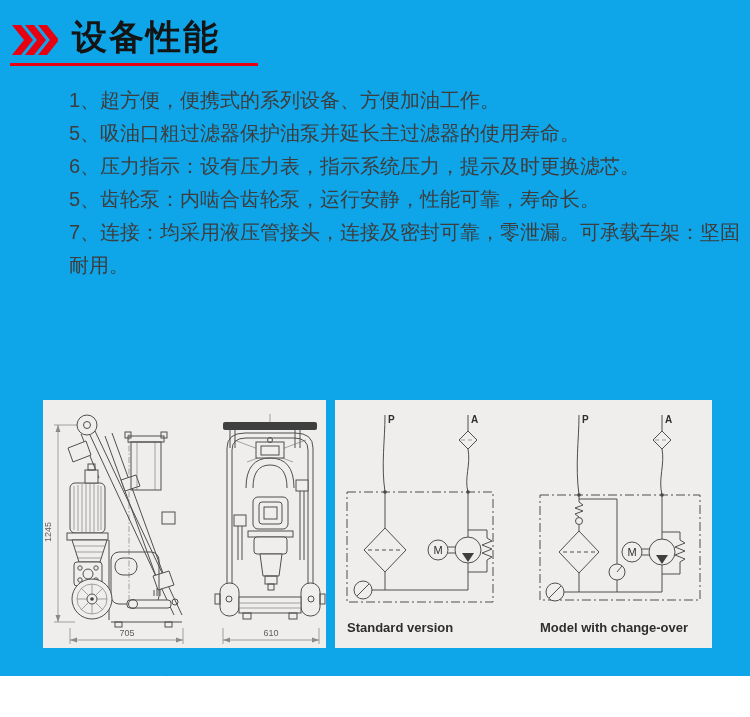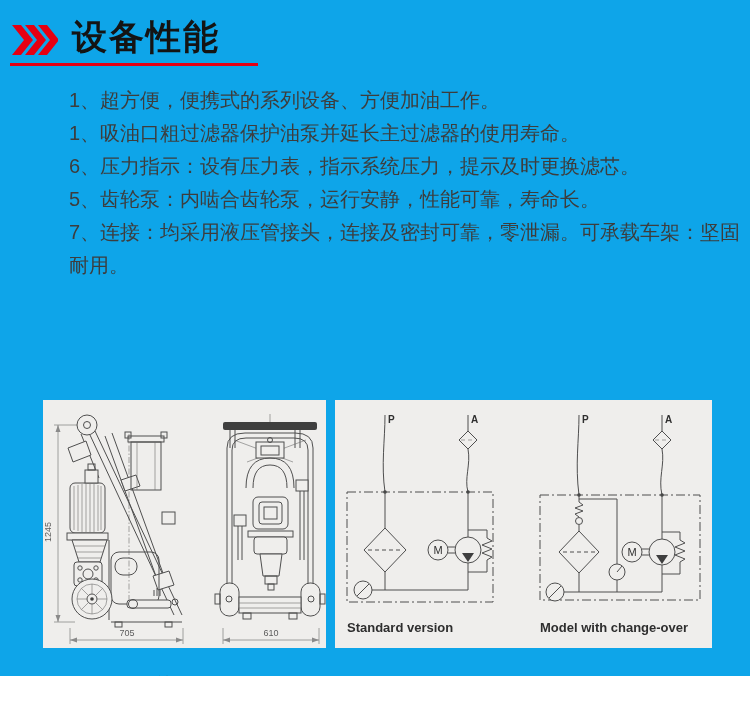--- a/index.html
+++ b/index.html
@@ -59,21 +59,21 @@
       <polygon points="0,0 9,0 21,15 9,30 0,30 12,15"></polygon>
       <polygon points="13,0 22,0 34,15 22,30 13,30 25,15"></polygon>
       <polygon points="26,0 35,0 47,15 35,30 26,30 38,15"></polygon>
     </svg>
     <h1 class="title">设备性能</h1>
   </div>
   <div class="underline"></div>
 
   <div class="features">
     <p class="feature-item">1、超方便，便携式的系列设备、方便加油工作。</p>
-    <p class="feature-item">1、吸油口粗过滤器保护油泵并延长主过滤器的使用寿命。</p>
+    <p class="feature-item">5、吸油口粗过滤器保护油泵并延长主过滤器的使用寿命。</p>
     <p class="feature-item">6、压力指示：设有压力表，指示系统压力，提示及时更换滤芯。</p>
     <p class="feature-item">5、齿轮泵：内啮合齿轮泵，运行安静，性能可靠，寿命长。</p>
     <p class="feature-item">7、连接：均采用液压管接头，连接及密封可靠，零泄漏。可承载车架：坚固耐用。</p>
   </div>
 
   <div class="figure-panel panel-outline">
     <svg width="283" height="248" viewBox="0 0 283 248">
 
       <g>
 

